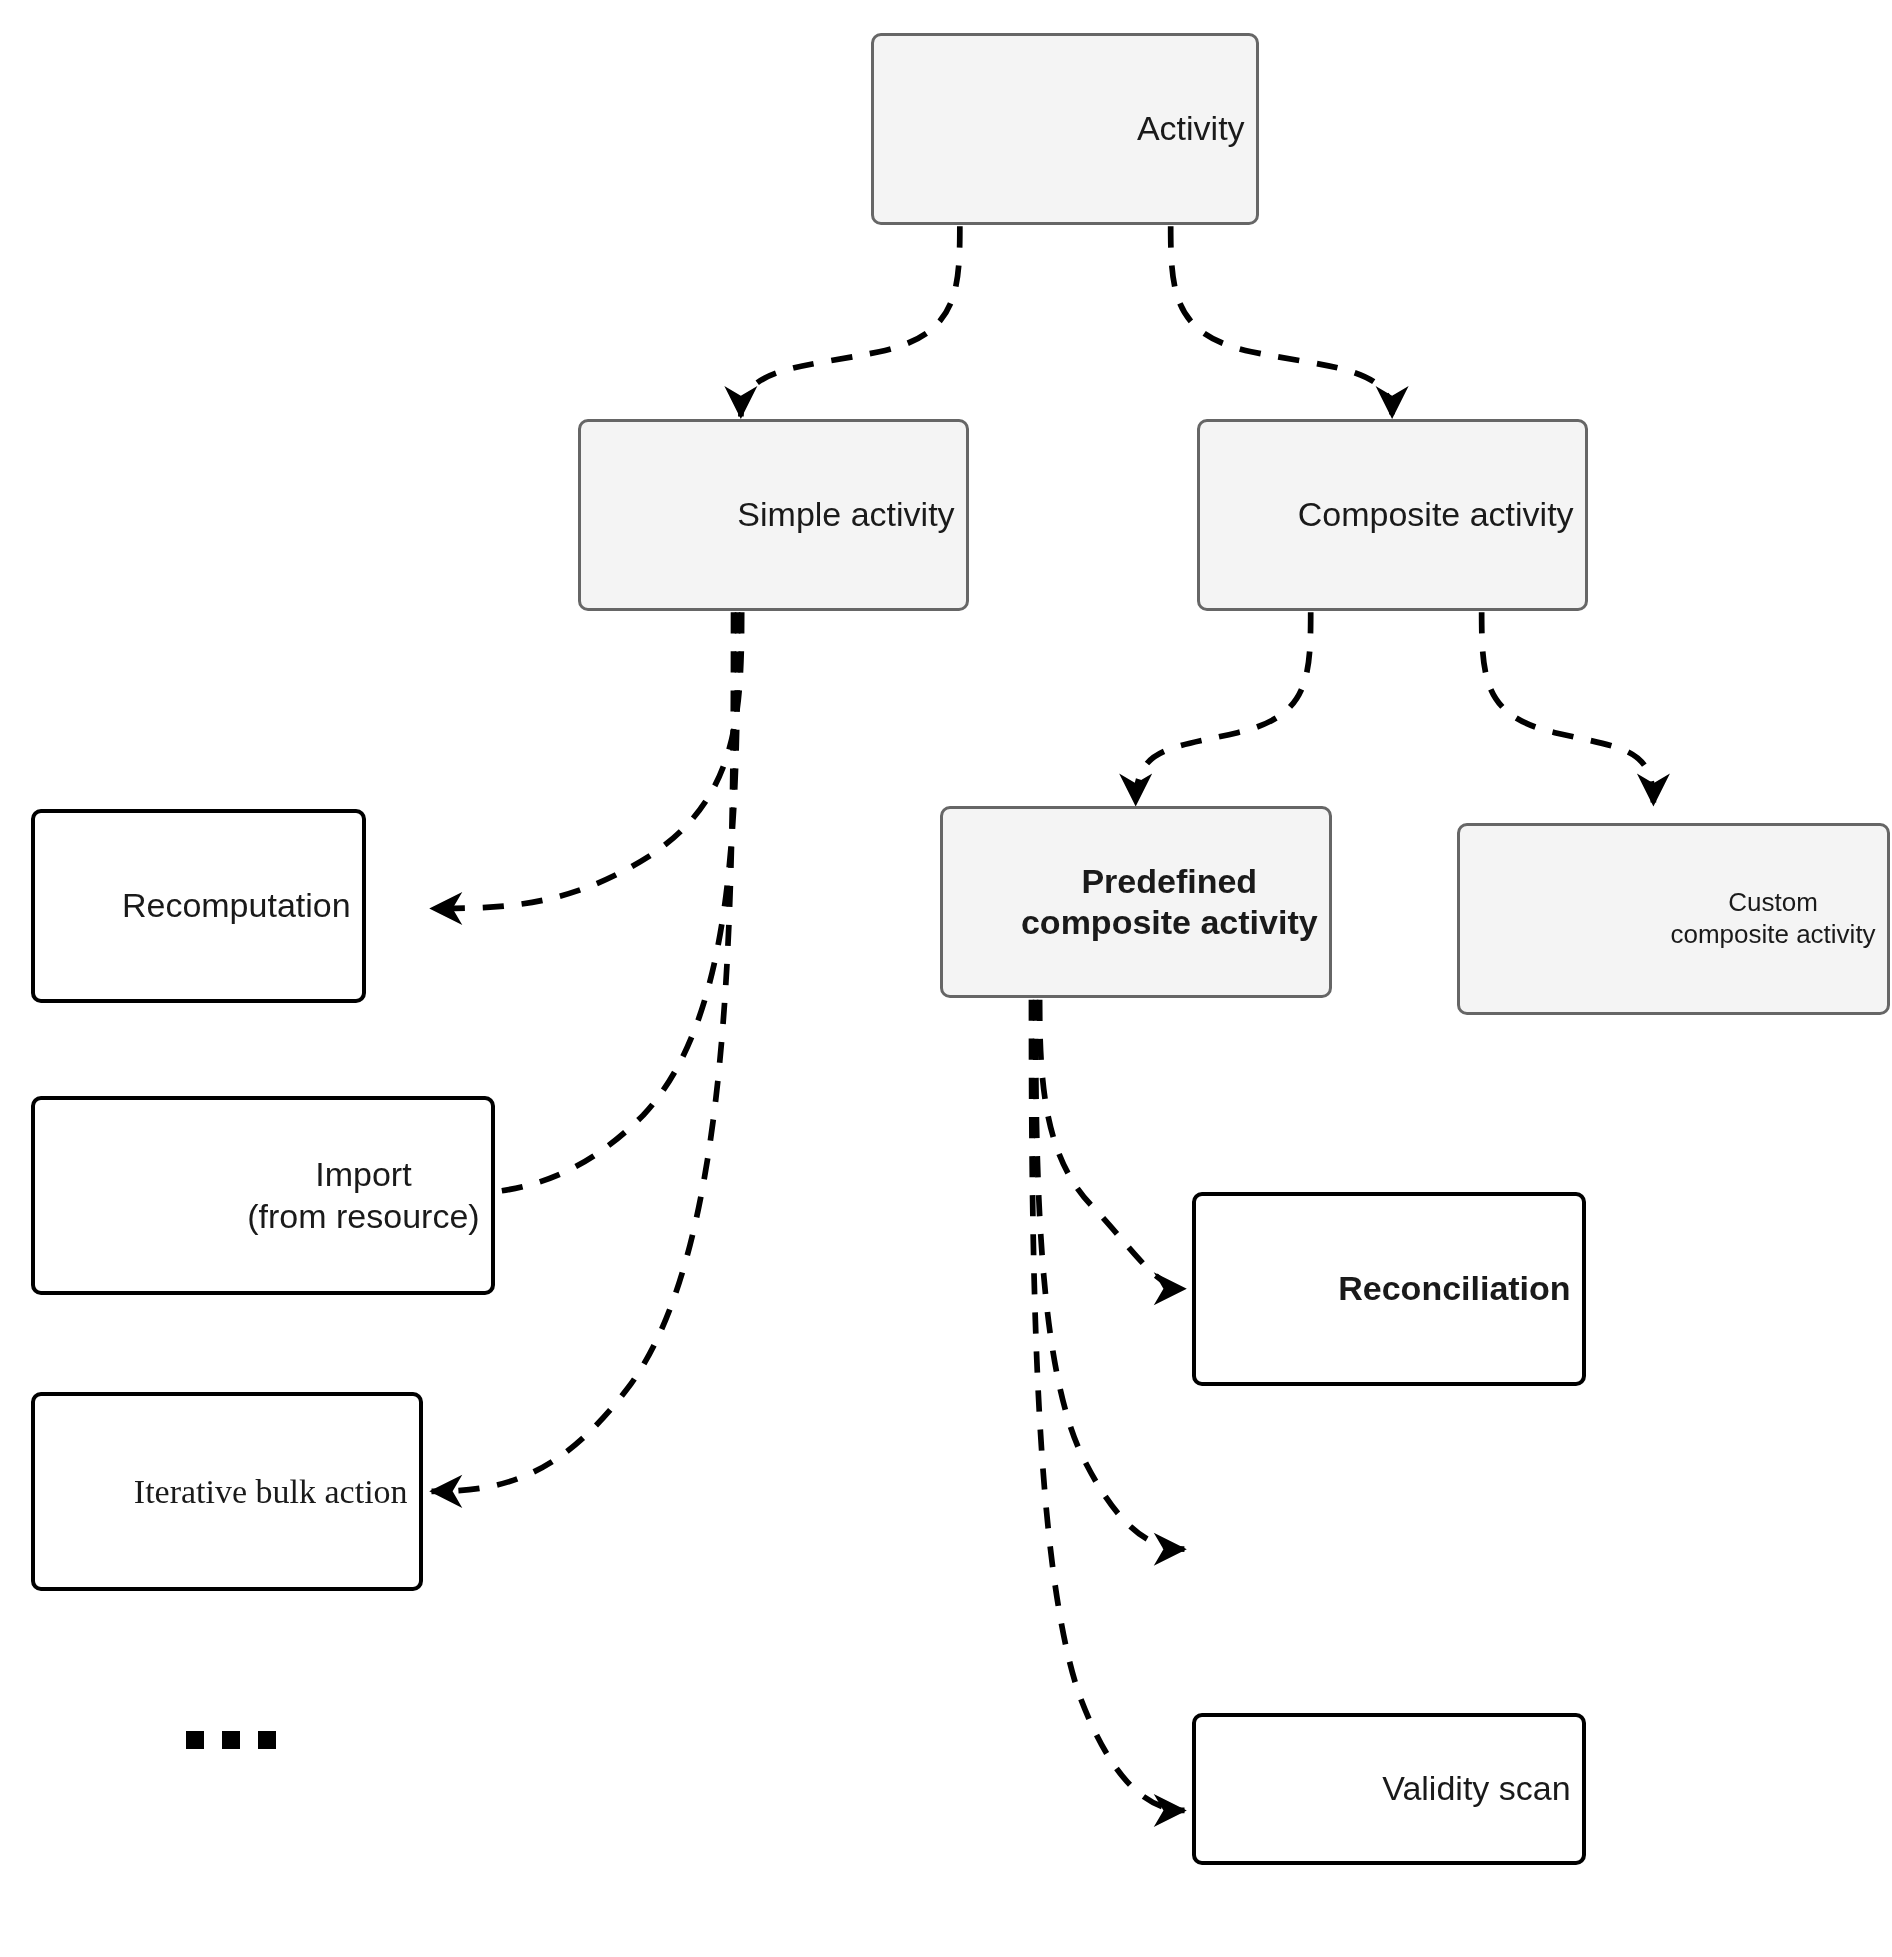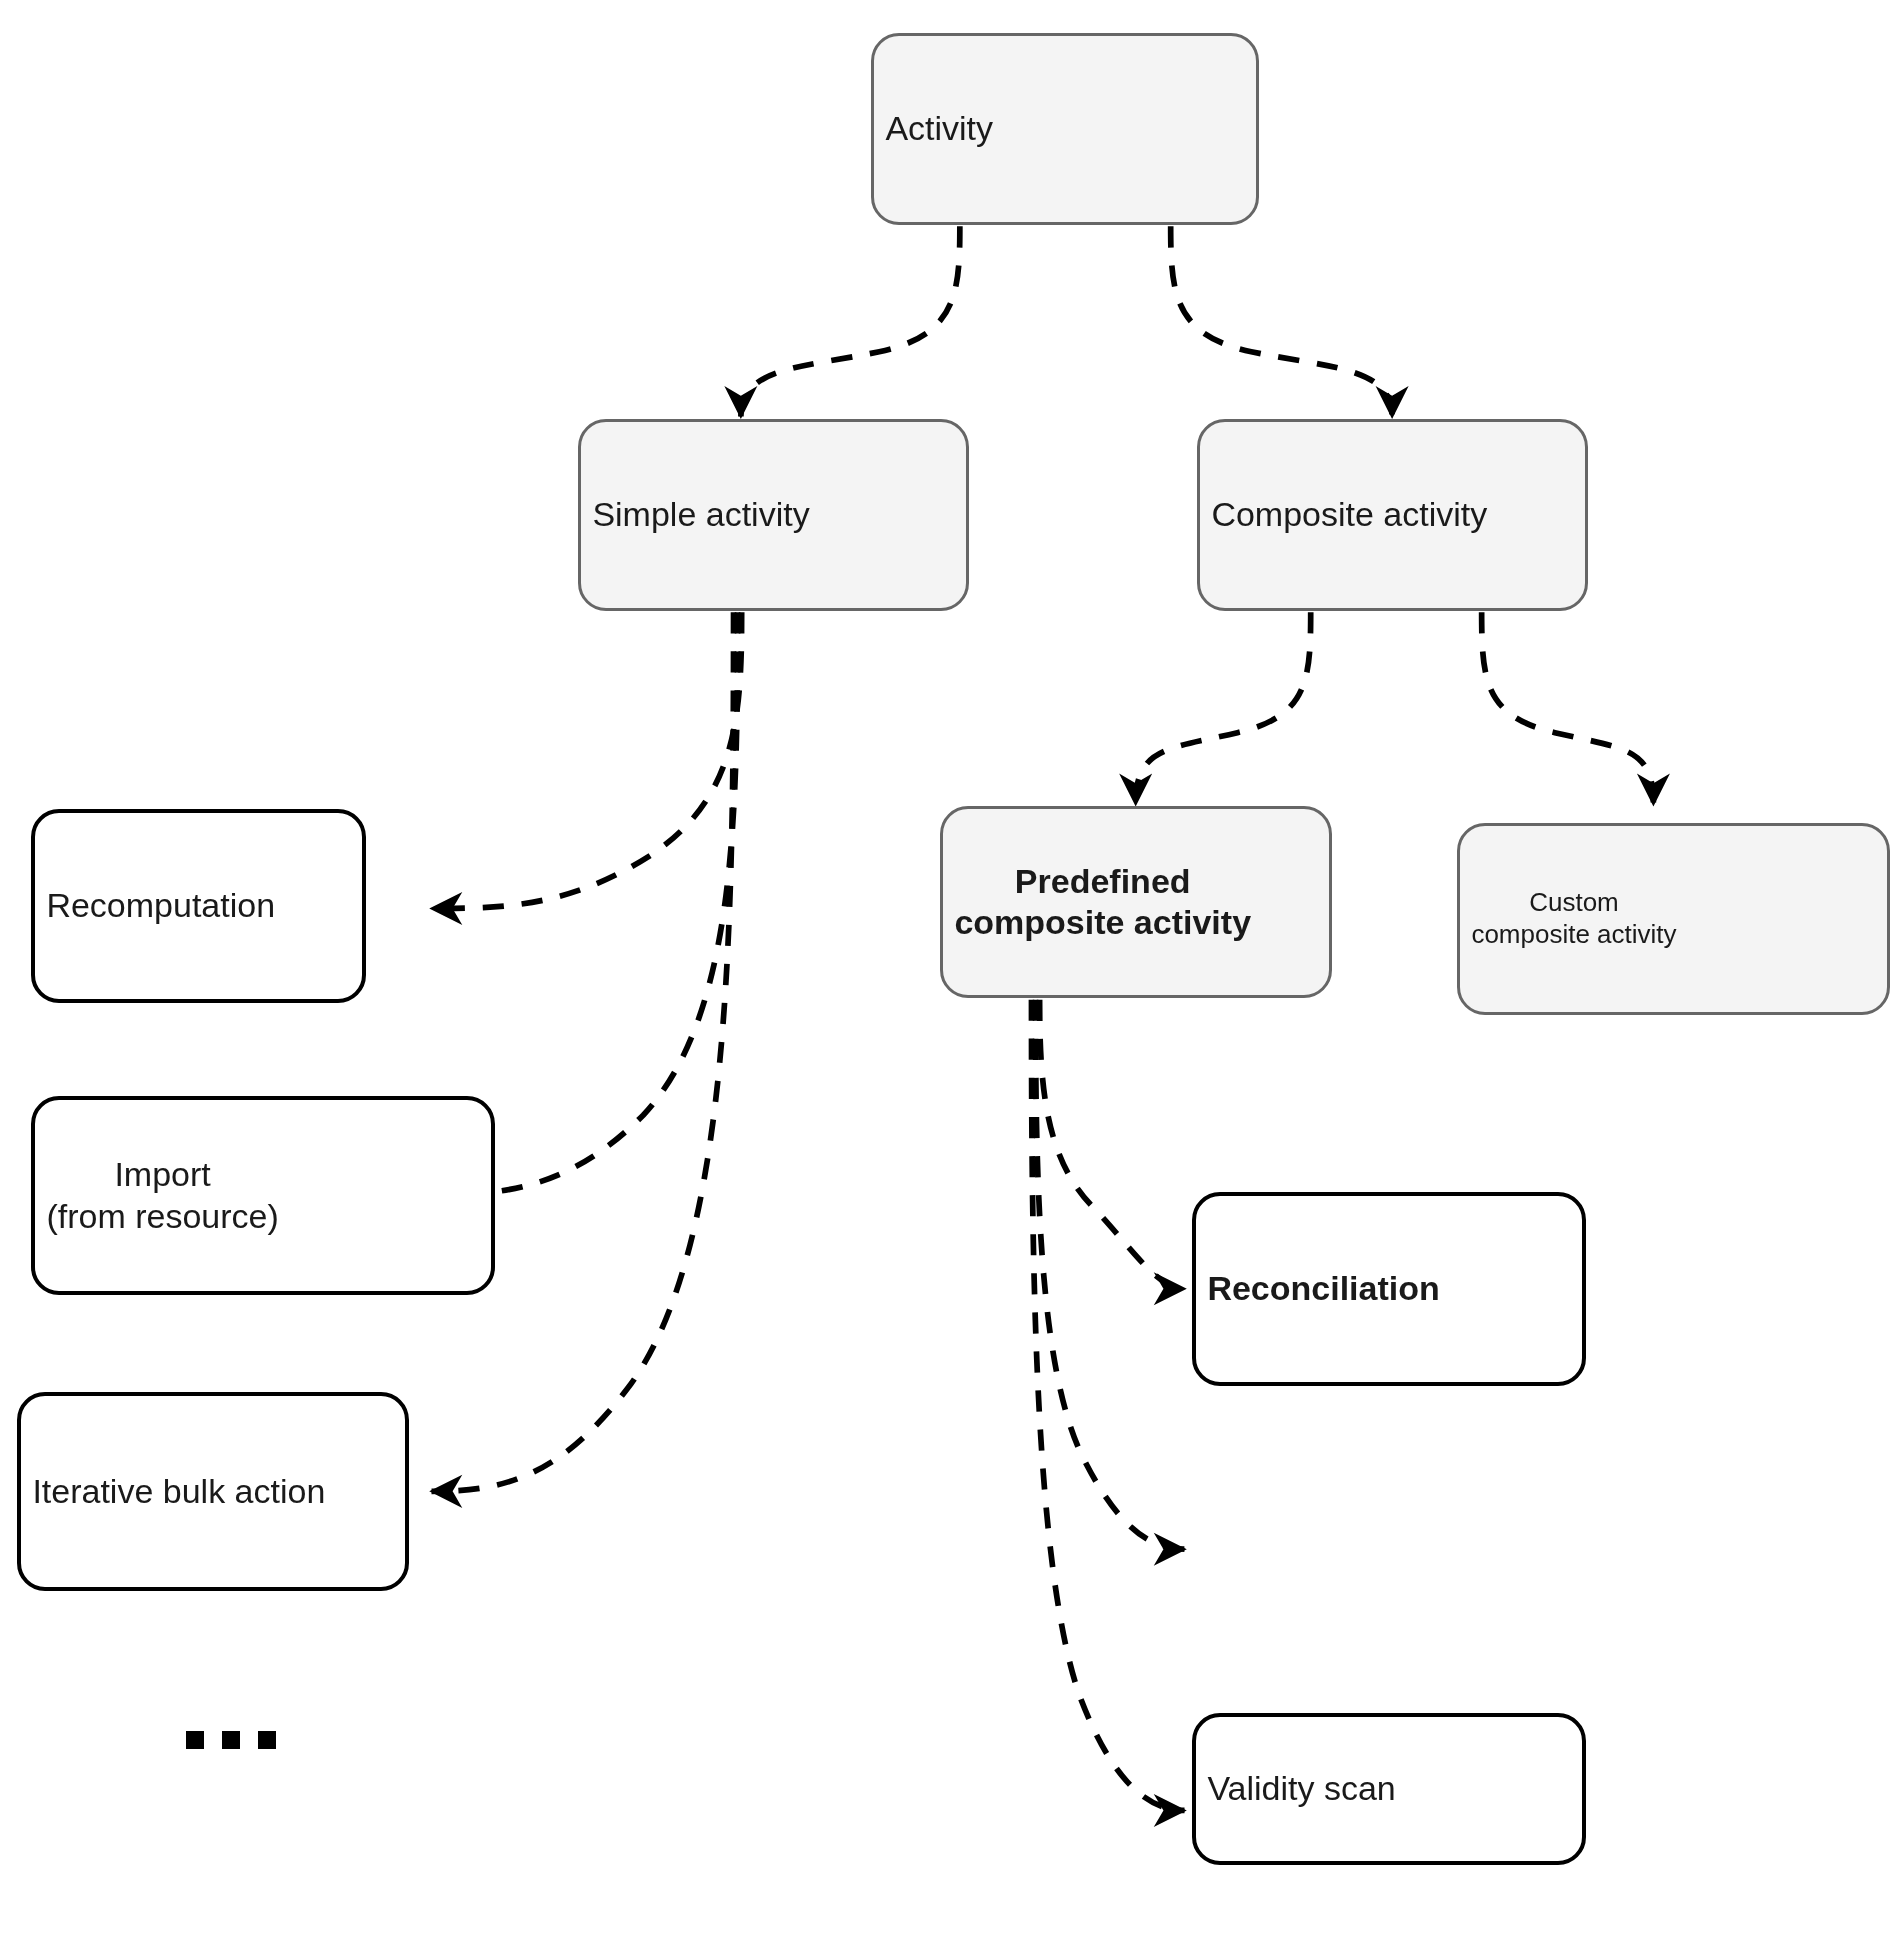--- a/index.html
+++ b/index.html
@@ -24,23 +24,23 @@
     top: 0;
     width: 1892px;
     height: 1957px;
     pointer-events: none;
   }
   .node {
     position: absolute;
     box-sizing: border-box;
     display: flex;
     align-items: center;
-    justify-content: flex-start;
+    justify-content: flex-end;
     text-align: center;
-    border-radius: 28px;
+    border-radius: 10px;
     line-height: 1.22;
     color: #1a1a1a;
     white-space: pre-line;
     z-index: 2;
   }
   .node-abstract {
     background: #f4f4f4;
     border: 3.3px solid #666666;
   }
   .node-concrete {
@@ -54,21 +54,21 @@
   }
   
   #node-activity           { left: 871px; top: 33px;   width: 388px;  height: 192px; font-size: 34px; }
   #node-simple-activity    { left: 546px;  top: 419px;  width: 391px;  height: 192px; font-size: 34px; margin-left: 32px; }
   #node-composite-activity { left: 1197px; top: 419px;  width: 391px;  height: 192px; font-size: 34px; }
   #node-predefined-composite-activity { left: 940px; top: 806px; width: 392px; height: 192px; font-size: 34px; font-weight: bold; }
   #node-custom-composite-activity     { left: 1457px; top: 823px; width: 433px; height: 192px; font-size: 26px; }
 
   #node-recomputation      { left: 31px;   top: 809px;  width: 335px;  height: 194px; font-size: 34px; }
   #node-import             { left: 31px;   top: 1096px; width: 464px;  height: 199px; font-size: 34px; }
-  #node-iterative-bulk-action { left: 17px; top: 1392px; width: 392px; height: 199px; font-size: 34px; }
+  #node-iterative-bulk-action { left: 31px; top: 1392px; width: 392px; height: 199px; font-size: 34px; font-family: Liberation Serif, serif; }
 
   #node-reconciliation     { left: 1192px; top: 1192px; width: 394px;  height: 194px; font-size: 34px; font-weight: bold; }
   #node-cleanup            { left: 1192px; top: 1453px; width: 394px;  height: 194px; font-size: 34px; }
   #node-validity-scan      { left: 1192px; top: 1713px; width: 394px;  height: 152px; font-size: 34px; }
 
   
   #ellipsis-more-simple-activities {
     position: absolute;
     left: 186px;
     top: 1726px;

